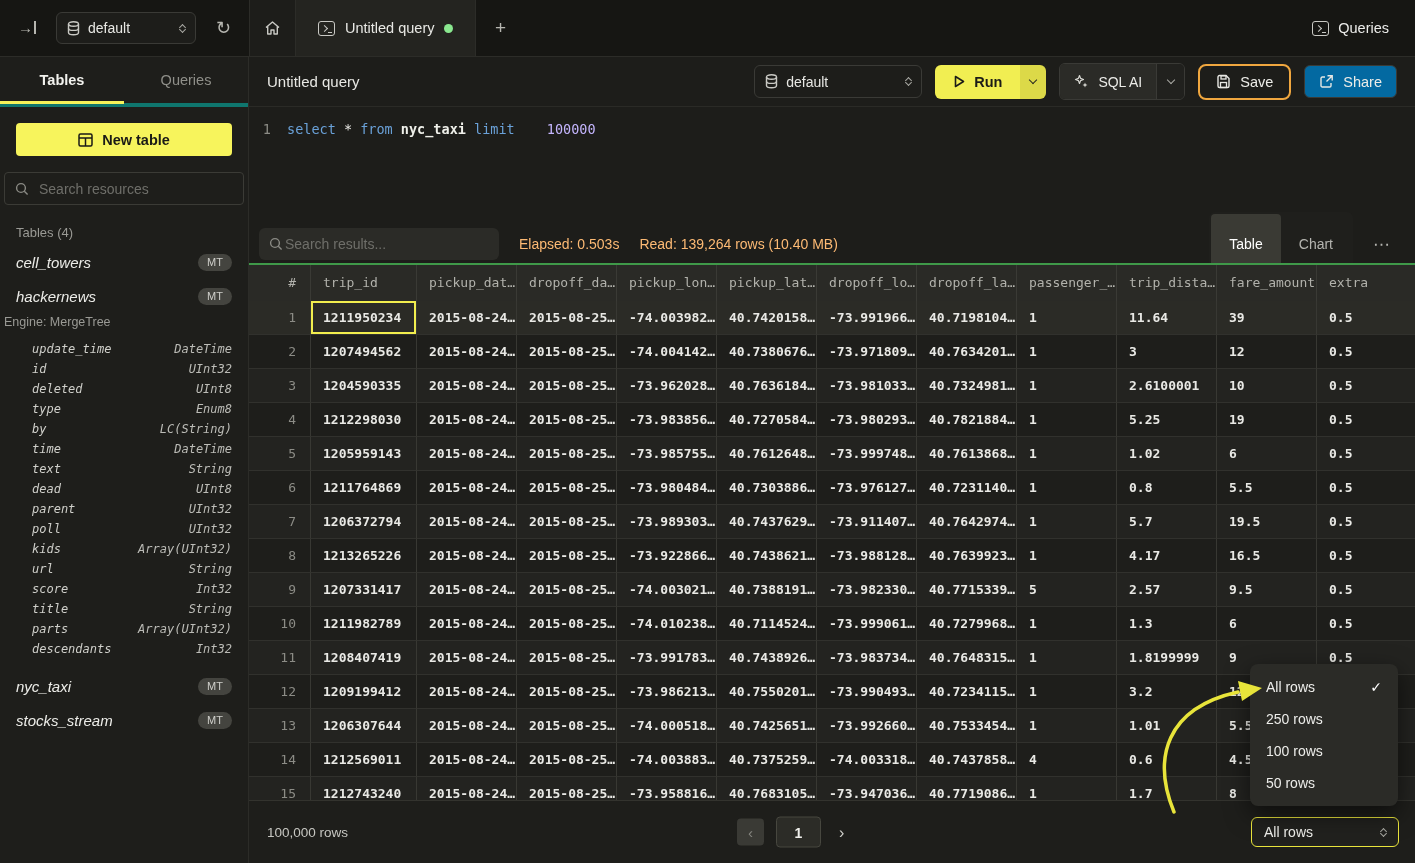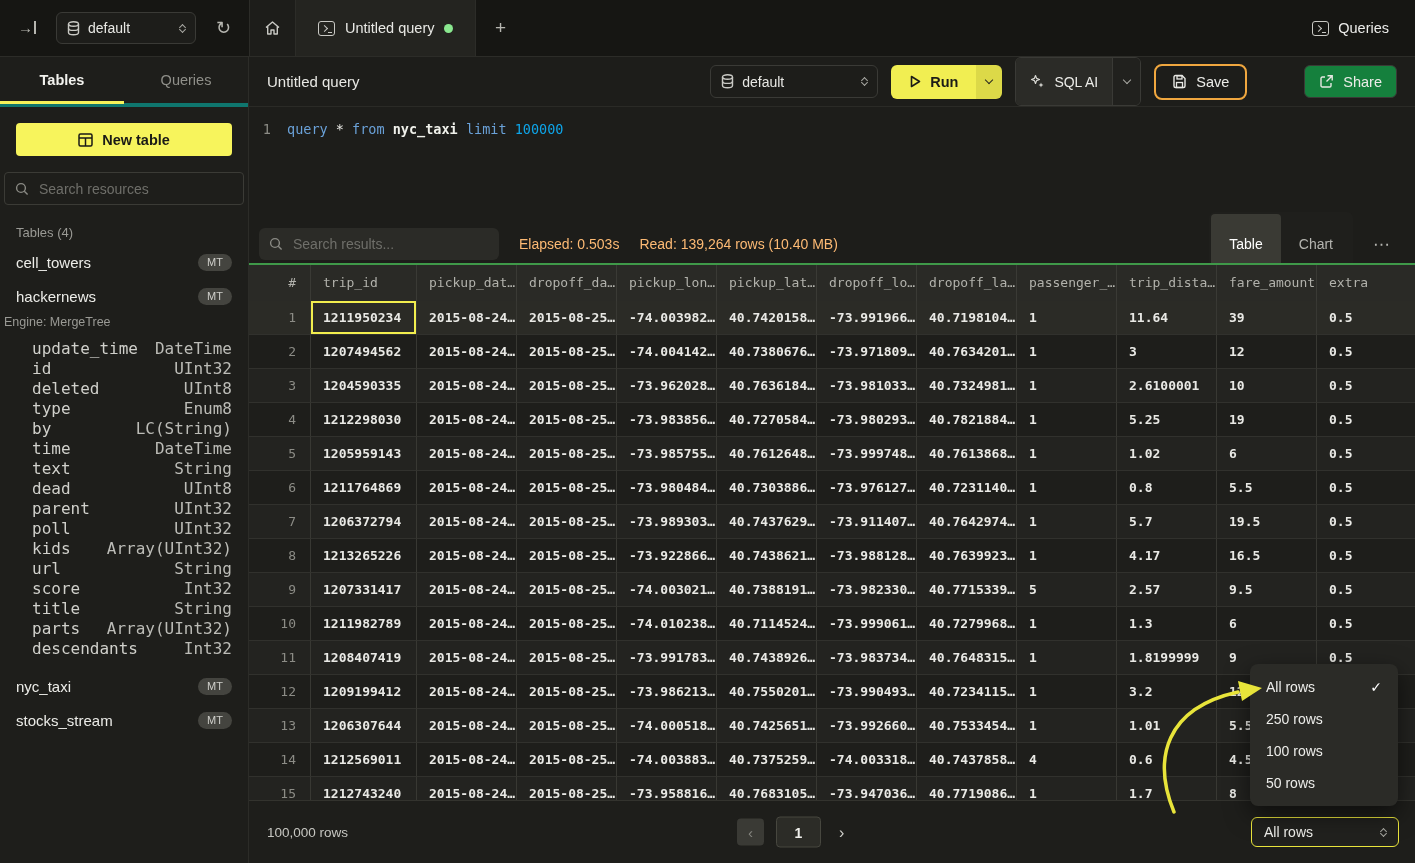--- a/index.html
+++ b/index.html
@@ -45,60 +45,60 @@
   .side-tab{flex:1;display:flex;align-items:center;justify-content:center;color:#8f8f89;cursor:pointer;position:relative;font-size:14.5px;}
   .side-tab.active{color:#f2f2ee;font-weight:600;}
   .side-tab.active::after{content:"";position:absolute;left:0;right:0;bottom:-1px;height:3px;background:#f5f25a;}
   .new-table-btn{margin:16px;height:33px;background:#f7f45c;border:none;border-radius:4px;color:#1a1a16;
                  display:flex;align-items:center;justify-content:center;gap:9px;font-size:14.5px;font-weight:600;cursor:pointer;}
   .search-box{margin:0 4px;height:33px;border:1px solid #3b3b36;border-radius:4px;display:flex;align-items:center;gap:8px;padding:0 10px;}
   .search-box input{flex:1;background:transparent;border:none;outline:none;color:#d8d8d3;font-size:14px;min-width:0;}
   .search-box input::placeholder{color:#6f6f6a;}
   .section-label{margin:20px 16px 2px;color:#9a9a95;font-size:13px;}
   .side-item{display:flex;align-items:center;justify-content:space-between;padding:0 16px;height:34px;cursor:pointer;}
-  .side-item .nm{font-size:15px;color:#ececE8;}
+  .side-item .nm{font-size:15px;color:#ececE8;font-style:italic;}
   .mt-badge{background:#44443f;color:#cfcfca;font-size:11px;border-radius:10px;padding:3px 9px;line-height:1;}
   .engine-line{padding:0 4px;color:#9a9a95;font-size:12.5px;height:20px;line-height:18px;}
   .cols-list{margin:6px 0 10px;}
   .col-row{display:flex;justify-content:space-between;padding:0 16px 0 32px;height:20px;line-height:20px;
-           font-family:"DejaVu Sans Mono",monospace;font-size:16px;}
+           font-family:"DejaVu Sans Mono",monospace;font-size:12px;font-style:italic;}
   .col-row .cn{color:#d0d0cb;}
   .col-row .ct{color:#bcbcb7;}
 
   
   .qheader{height:50px;display:flex;align-items:center;padding:0 18px;border-bottom:1px solid #2a2a26;gap:12px;}
   .qtitle{font-size:15px;color:#e8e8e4;}
   .qcontrols{margin-left:auto;display:flex;align-items:center;gap:13px;}
   .hdr-db{width:168px;height:33px;display:flex;align-items:center;gap:8px;padding:0 10px;background:#1d1d1a;
           border:1px solid #3a3a36;border-radius:6px;cursor:pointer;}
   .hdr-db .lbl{flex:1;text-align:left;color:#e8e8e4;}
   .run-btn{display:flex;height:34px;border-radius:6px;overflow:hidden;cursor:pointer;border:none;padding:0;background:none;}
   .run-main{display:flex;align-items:center;gap:9px;background:#f1ee52;color:#1c1c17;font-weight:600;font-size:14.5px;padding:0 18px;}
   .run-chev{width:26px;background:#dcd948;display:flex;align-items:center;justify-content:center;}
   .run-chev .chv{border-color:#2a2a20;}
-  .sqlai-btn{display:flex;height:49px;border:1px solid #3a3a36;border-radius:6px;overflow:hidden;cursor:pointer;background:#26262200;}
+  .sqlai-btn{display:flex;height:37px;border:1px solid #3a3a36;border-radius:6px;overflow:hidden;cursor:pointer;background:#26262200;}
   .sqlai-main{display:flex;align-items:center;gap:9px;padding:0 14px;background:#2b2b27;color:#ececE8;}
   .sqlai-chev{width:28px;display:flex;align-items:center;justify-content:center;background:#21211e;border-left:1px solid #3a3a36;}
   .save-btn{display:flex;align-items:center;gap:9px;height:36px;padding:0 16px;border:2px solid #f0a73f;border-radius:8px;
             background:#1d1d1a;color:#ececE8;font-size:14.5px;cursor:pointer;}
   .share-btn{display:flex;align-items:center;gap:9px;height:33px;padding:0 14px;border:1px solid #3a3a36;border-radius:6px;
-             background:#15803d;color:#ececE8;font-size:14.5px;cursor:pointer;margin-left:44px;}
+             background:#0369a1;color:#ececE8;font-size:14.5px;cursor:pointer;}
 
   
   .editor{height:118px;padding-top:12px;font-family:"DejaVu Sans Mono",monospace;font-size:13.5px;cursor:text;}
   .ed-line{display:flex;line-height:21px;}
   .ed-gutter{width:38px;text-align:right;padding-right:16px;color:#8b8b85;}
   .tok-kw{color:#6aa1d8;}
   .tok-op{color:#e8e8e4;}
   .tok-ident{color:#eff0ea;font-weight:bold;}
-  .tok-num{color:#0ea5e9;}
+  .tok-num{color:#c4b5fd;margin-left:24px;}
 
   
   .rtoolbar{height:38px;display:flex;align-items:center;padding:0 10px 0 10px;gap:20px;}
-  .rsearch{width:240px;height:32px;background:#2b2b27;border-radius:6px;display:flex;align-items:center;gap:8px;padding:0 10px;}
+  .rsearch{width:240px;height:32px;background:#2b2b27;border-radius:6px;display:flex;align-items:center;padding:0 10px;}
   .rsearch input{flex:1;background:transparent;border:none;outline:none;color:#d8d8d3;font-size:14px;min-width:0;}
   .rsearch input::placeholder{color:#6f6f6a;}
   .stat{color:#fdba74;font-size:14px;}
   .rt-right{margin-left:auto;display:flex;align-items:center;gap:14px;padding-right:8px;}
   .segmented{display:flex;background:#1f1f1c;border-radius:6px;padding:2px;}
   .seg-btn{padding:22px 18px;border:none;background:transparent;color:#b5b5b0;font-size:14px;border-radius:4px;cursor:pointer;}
   .seg-btn.active{background:#3a3a34;color:#ffffff;}
   .more-btn{background:none;border:none;color:#b5b5b0;font-size:17px;cursor:pointer;letter-spacing:1px;}
 
   .green-line{height:2px;background:#3f9949;}
@@ -363,21 +363,21 @@
               <path d="M8.5 1.8 H13.2 V6.5 M13 2 L7.5 7.5" fill="none" stroke="#e8e8e4" stroke-width="1.4"></path>
             </svg>
             <span>Share</span>
           </button>
         </div>
       </div>
 
       <div class="editor">
         <div class="ed-line">
           <span class="ed-gutter">1</span>
-          <span class="ed-code"><span class="tok-kw">query</span><span class="tok-op"> </span><span class="tok-op">*</span><span class="tok-op"> </span><span class="tok-kw">from</span><span class="tok-op"> </span><span class="tok-ident">nyc_taxi</span><span class="tok-op"> </span><span class="tok-kw">limit</span><span class="tok-op"> </span><span class="tok-num">100000</span></span>
+          <span class="ed-code"><span class="tok-kw">select</span><span class="tok-op"> </span><span class="tok-op">*</span><span class="tok-op"> </span><span class="tok-kw">from</span><span class="tok-op"> </span><span class="tok-ident">nyc_taxi</span><span class="tok-op"> </span><span class="tok-kw">limit</span><span class="tok-op"> </span><span class="tok-num">100000</span></span>
         </div>
       </div>
 
       <div class="rtoolbar">
         <div class="rsearch">
           <svg class="ico" width="14" height="14" viewBox="0 0 14 14">
             <circle cx="6" cy="6" r="4.4" fill="none" stroke="#8a8a84" stroke-width="1.4"></circle>
             <line x1="9.3" y1="9.3" x2="12.6" y2="12.6" stroke="#8a8a84" stroke-width="1.4"></line>
           </svg>
           <input placeholder="Search results..." style="">

